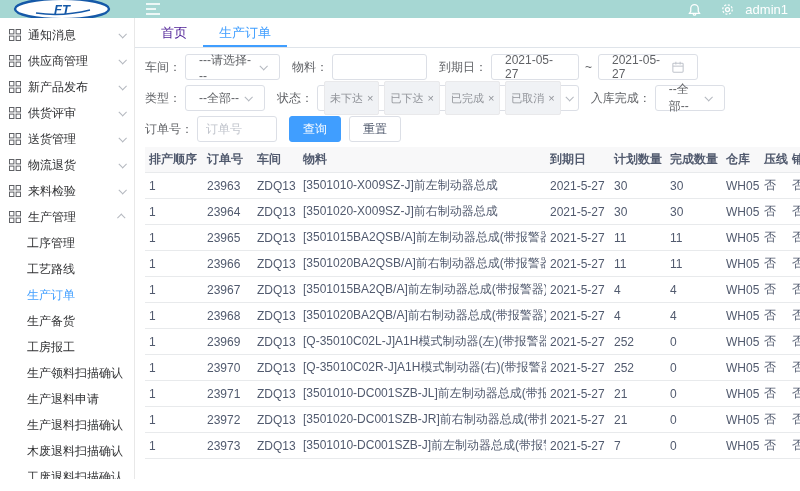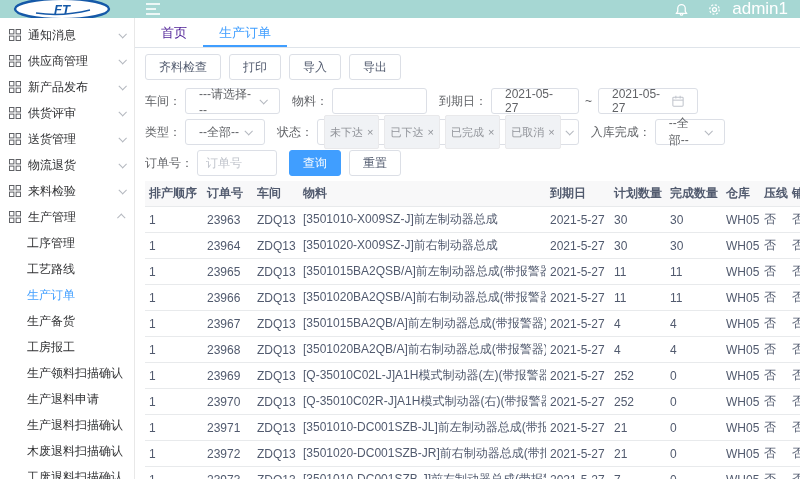--- a/index.html
+++ b/index.html
@@ -4,21 +4,21 @@
 <style>
   *{box-sizing:border-box;margin:0;padding:0;}
   html,body{width:800px;height:491px;overflow:hidden;}
   body{font-family:"Liberation Sans","DejaVu Sans",sans-serif;background:#fff;color:#303133;}
   
   .topbar{height:18px;background:#a6d7d3;display:flex;align-items:center;padding:0 12px;}
   .logo{width:123px;display:flex;align-items:center;}
   .menu-toggle{margin-left:10px;display:flex;align-items:center;cursor:pointer;}
   .spacer{flex:1;}
   .icon-btn{margin-left:18px;display:flex;align-items:center;cursor:pointer;}
-  .username{color:#fff;font-size:17px;margin-left:10px;cursor:pointer;}
+  .username{color:#fff;font-size:13px;margin-left:10px;cursor:pointer;}
   
   .layout{display:flex;height:461px;}
   .sidebar{width:135px;border-right:1px solid #e8e8e8;overflow:hidden;padding-top:4px;background:#fff;}
   .side-item{display:flex;align-items:center;height:26px;padding:0 9px;font-size:12px;color:#303133;cursor:pointer;white-space:nowrap;}
   .side-item .sicon{margin-right:7px;display:flex;flex-shrink:0;}
   .side-item .slabel{flex:1;overflow:hidden;}
   .side-item.sub{padding-left:27px;}
   .side-item.active{color:#409eff;}
   .main{flex:1;display:flex;flex-direction:column;overflow:hidden;background:#fff;}
   
@@ -214,26 +214,20 @@
       </div>
     </aside>
 
   <main class="main">
     <div class="tabbar">
       <div class="tab">首页</div>
       <div class="tab active">生产订单</div>
     </div>
 
     <div class="content">
-      <div class="toolbar">
-          <button class="btn">齐料检查</button>
-          <button class="btn">打印</button>
-          <button class="btn">导入</button>
-          <button class="btn">导出</button>
-        </div>
 
       <div class="filters-row">
         <span class="flabel">车间：</span>
         <div class="sel w95 mr">
           <span>---请选择---</span>
           <i class="chev"></i>
         </div>
         <span class="flabel">物料：</span>
         <input class="txt w95 mr" style="">
         <span class="flabel">到期日：</span>

